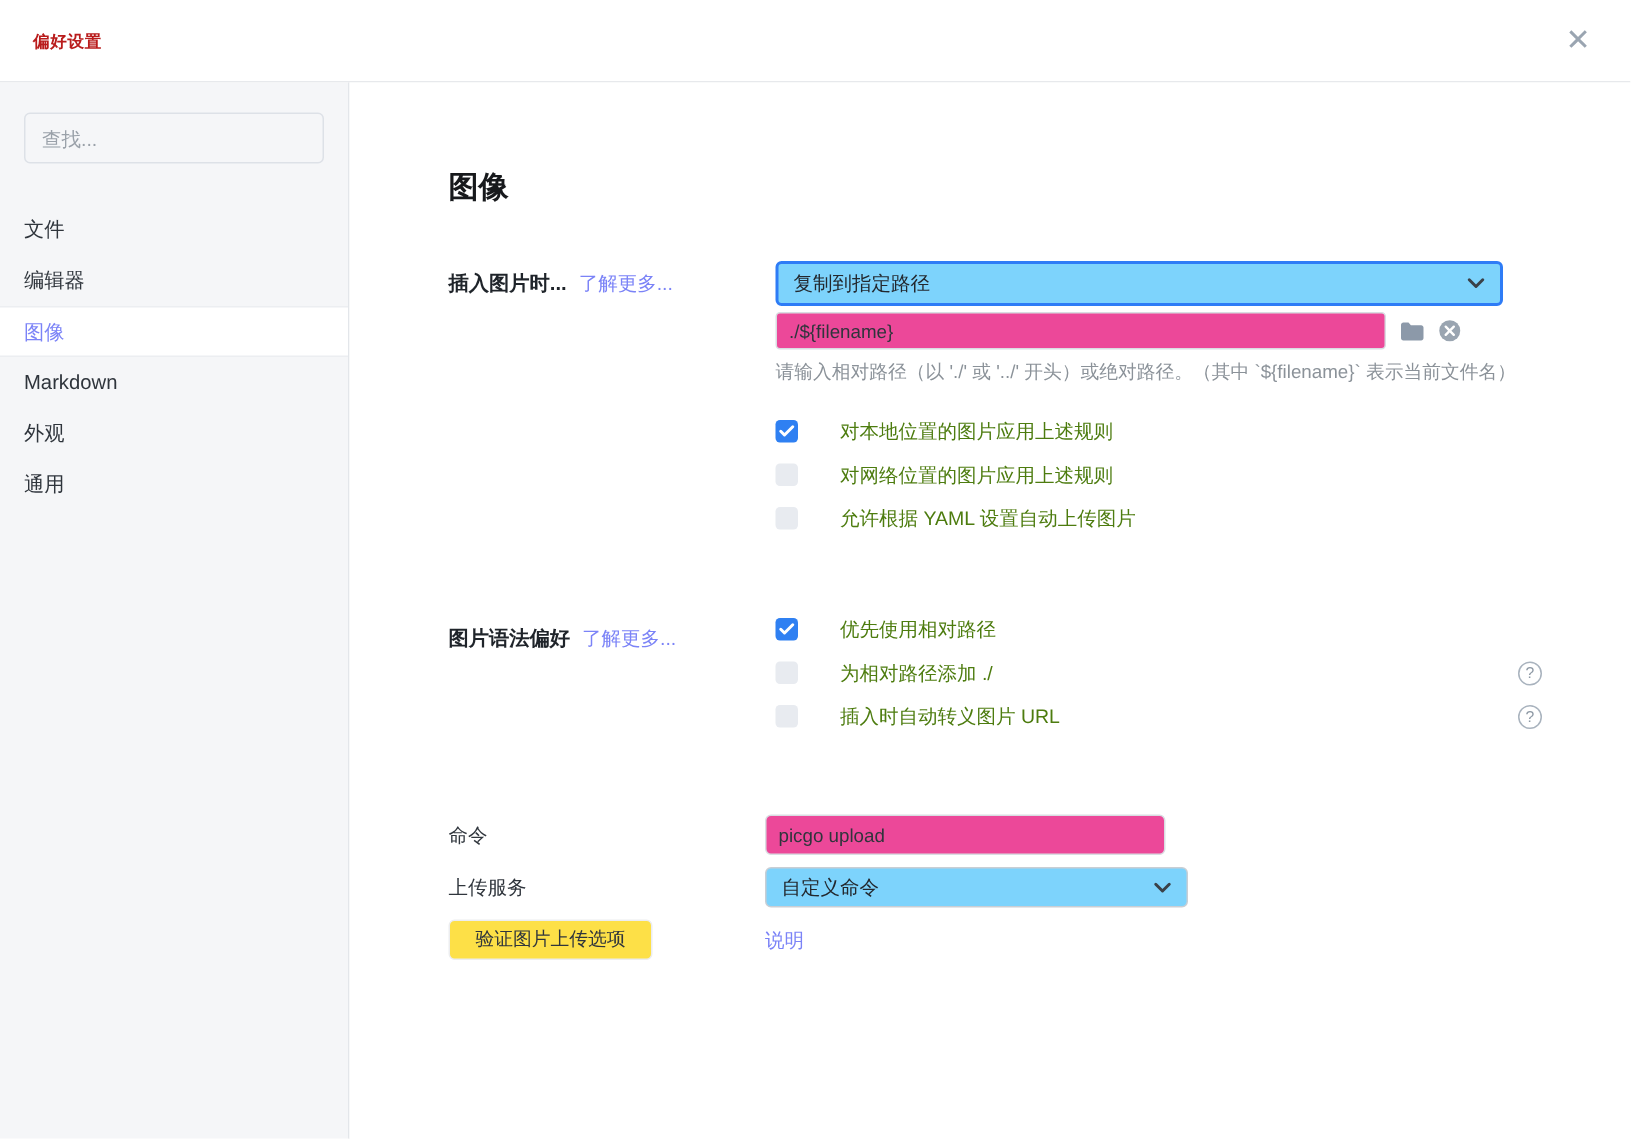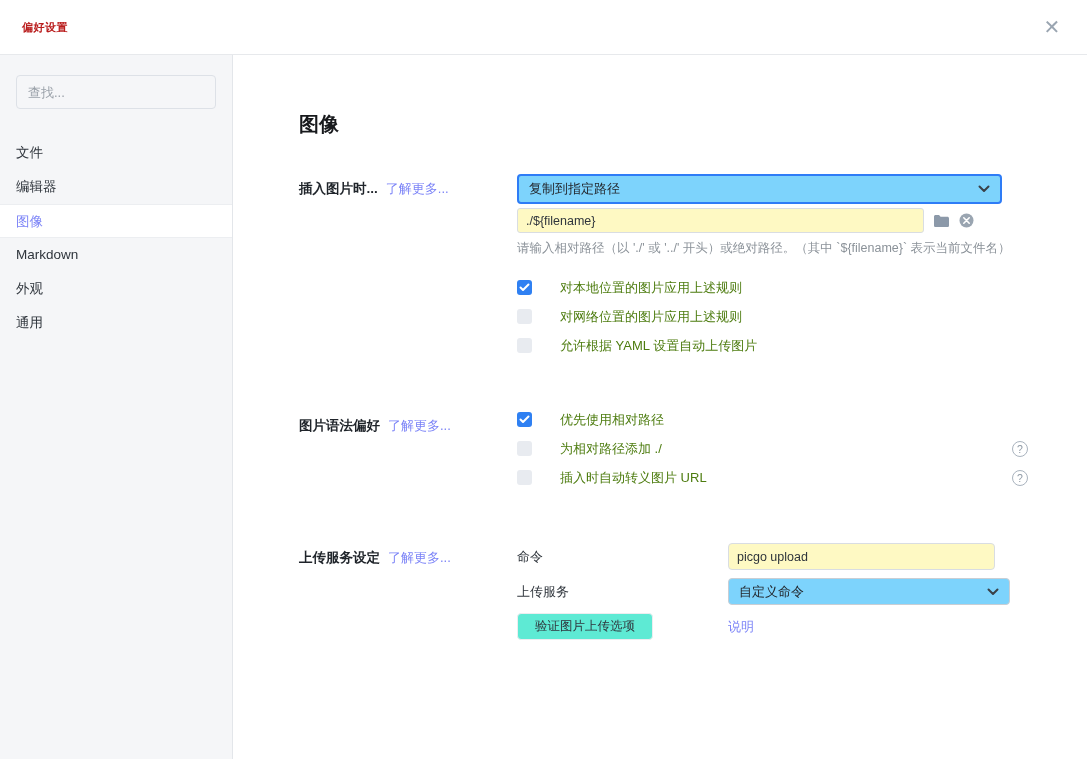--- a/index.html
+++ b/index.html
@@ -131,21 +131,21 @@
   .path-row { display: flex; align-items: center; margin-top: 4px; }
   .text-input {
     height: 25px;
     border: 1px solid #d9dde2;
     border-radius: 3px;
     padding: 0 8px;
     font-size: 12.5px;
     font-family: inherit;
     color: #2f353c;
     outline: none;
-    background: #fef9c3;
+    background: #ec4899;
   }
   .path-input { width: 407px; }
   .icon-btn {
     display: flex;
     align-items: center;
     justify-content: center;
     margin-left: 9px;
     cursor: pointer;
   }
   .hint {
@@ -190,21 +190,21 @@
     user-select: none;
   }
 
   
   .upload-row { display: flex; align-items: center; margin-bottom: 8px; min-height: 27px; }
   .upload-sublabel { width: 211px; font-size: 13px; color: #30363d; flex-shrink: 0; }
   .command-input { width: 267px; height: 27px; border-radius: 4px; }
   .validate-btn {
     height: 27px;
     padding: 0 17px;
-    background: #5eead4;
+    background: #fde047;
     border: 1px solid #ecedf0;
     border-radius: 4px;
     font-size: 12.5px;
     font-family: inherit;
     color: #2f353c;
     cursor: pointer;
   }
   .help-link { font-size: 13px; color: #7b83f7; cursor: pointer; text-decoration: none; }
 </style>
 </head>
@@ -308,23 +308,20 @@
           <div class="checkbox-row">
             <span class="checkbox"></span>
             <span class="checkbox-label">插入时自动转义图片 URL</span>
             <span class="help-circle">?</span>
           </div>
         </div>
       </div>
     </div>
 
     <div class="section">
-      <div class="section-label-col">
-        <span class="section-label">上传服务设定</span><a class="learn-more">了解更多...</a>
-      </div>
       <div class="controls-col">
         <div class="upload-row">
           <span class="upload-sublabel">命令</span>
           <input class="text-input command-input" type="text" value="picgo upload" style="">
         </div>
         <div class="upload-row">
           <span class="upload-sublabel">上传服务</span>
           <div class="select-box small">
             <span class="select-value">自定义命令</span>
             <span class="chevron">

